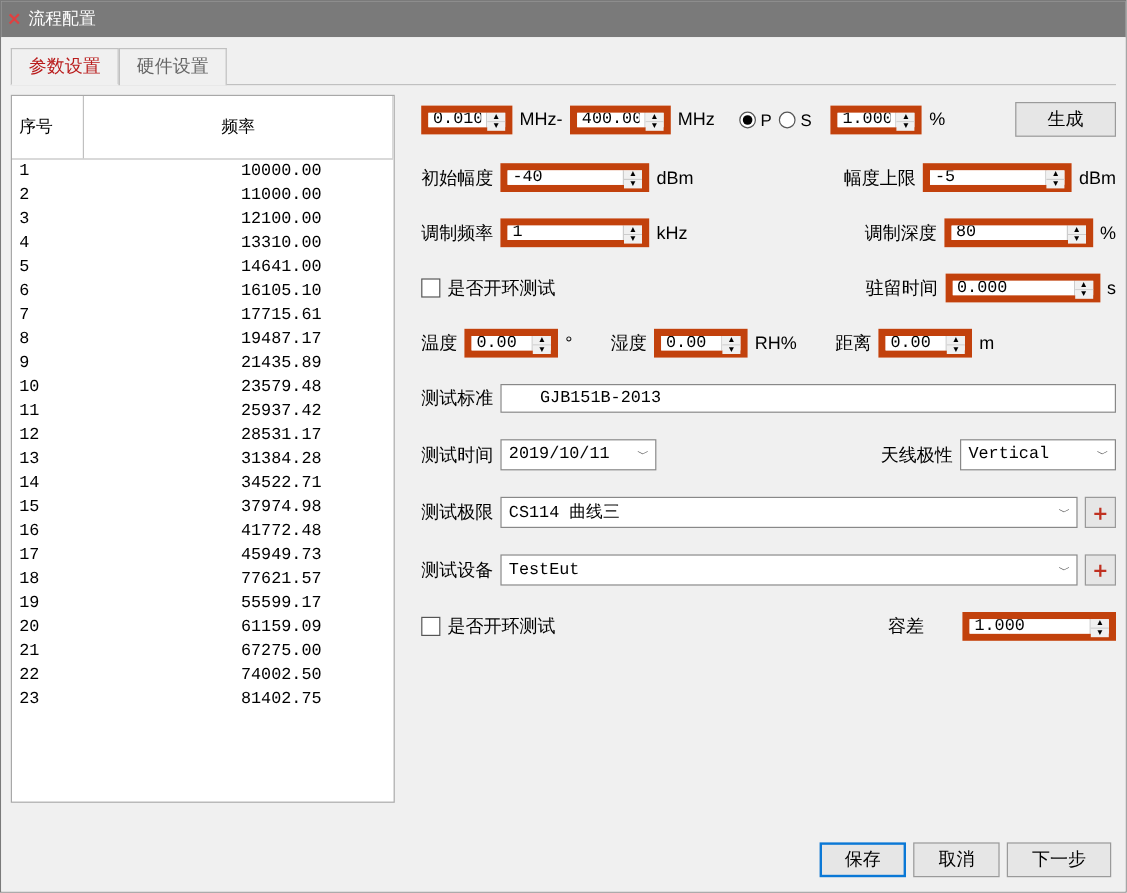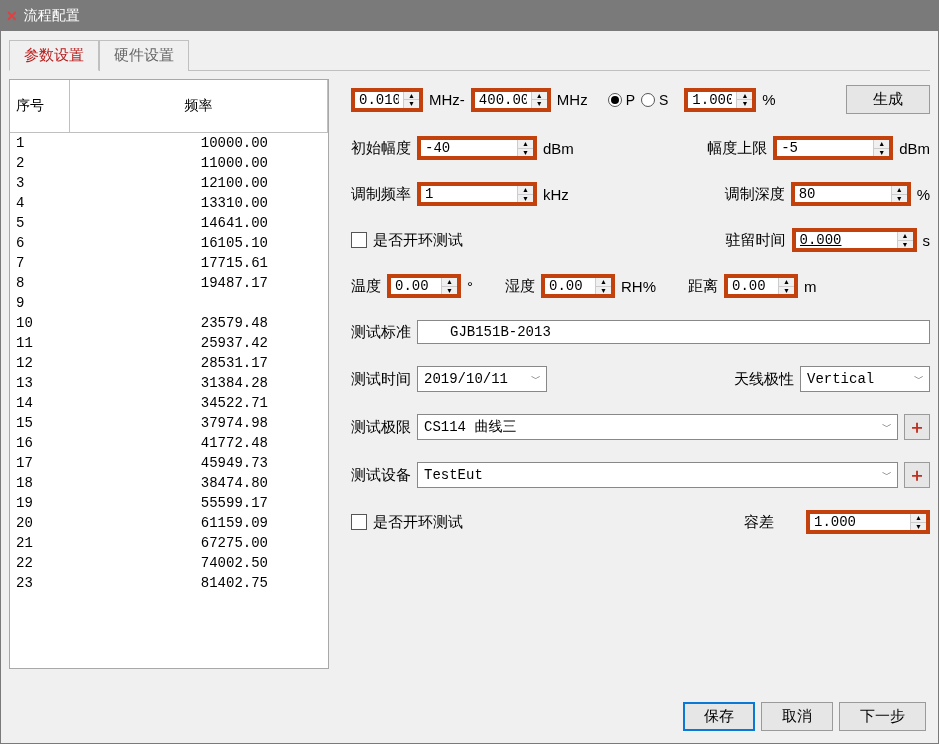--- a/index.html
+++ b/index.html
@@ -109,21 +109,21 @@
       flex-direction: column;
       gap: 22px;
     }
 
     .row { display: flex; align-items: center; gap: 6px; }
     .lbl { font-size: 15px; white-space: nowrap; }
     .spacer { flex: 1; }
 
     .spinner {
       display: inline-flex;
-      border: 4px solid #c2410c;
+      border: 6px solid #c2410c;
       background: #fff;
       height: 24px;
     }
     .spinner input {
       border: none;
       outline: none;
       padding: 0 4px;
       font-size: 14px;
       font-family: "Courier New", monospace;
     }
@@ -275,20 +275,21 @@
             <div class="tr">
               <div class="td col-idx">7</div>
               <div class="td col-freq">17715.61</div>
             </div>
             <div class="tr">
               <div class="td col-idx">8</div>
               <div class="td col-freq">19487.17</div>
             </div>
             <div class="tr">
               <div class="td col-idx">9</div>
+              <div class="td col-freq">21435.89</div>
             </div>
             <div class="tr">
               <div class="td col-idx">10</div>
               <div class="td col-freq">23579.48</div>
             </div>
             <div class="tr">
               <div class="td col-idx">11</div>
               <div class="td col-freq">25937.42</div>
             </div>
             <div class="tr">
@@ -310,21 +311,21 @@
             <div class="tr">
               <div class="td col-idx">16</div>
               <div class="td col-freq">41772.48</div>
             </div>
             <div class="tr">
               <div class="td col-idx">17</div>
               <div class="td col-freq">45949.73</div>
             </div>
             <div class="tr">
               <div class="td col-idx">18</div>
-              <div class="td col-freq">38474.80</div>
+              <div class="td col-freq">77621.57</div>
             </div>
             <div class="tr">
               <div class="td col-idx">19</div>
               <div class="td col-freq">55599.17</div>
             </div>
             <div class="tr">
               <div class="td col-idx">20</div>
               <div class="td col-freq">61159.09</div>
             </div>
             <div class="tr">
@@ -428,21 +429,21 @@
         </div>
 
         <div class="row">
           <span class="checkbox">
             <span class="cb-box"></span>
             <span class="lbl">是否开环测试</span>
           </span>
           <span class="spacer"></span>
           <span class="lbl">驻留时间</span>
           <div class="spinner">
-            <input style="width: 101px; text-decoration: underline;" value="0.000">
+            <input style="width: 101px;" value="0.000">
             <div class="spin-btns">
                 <span>▲</span>
                 <span>▼</span>
               </div>
           </div>
           <span class="lbl">s</span>
         </div>
 
         <div class="row">
           <span class="lbl">温度</span>

